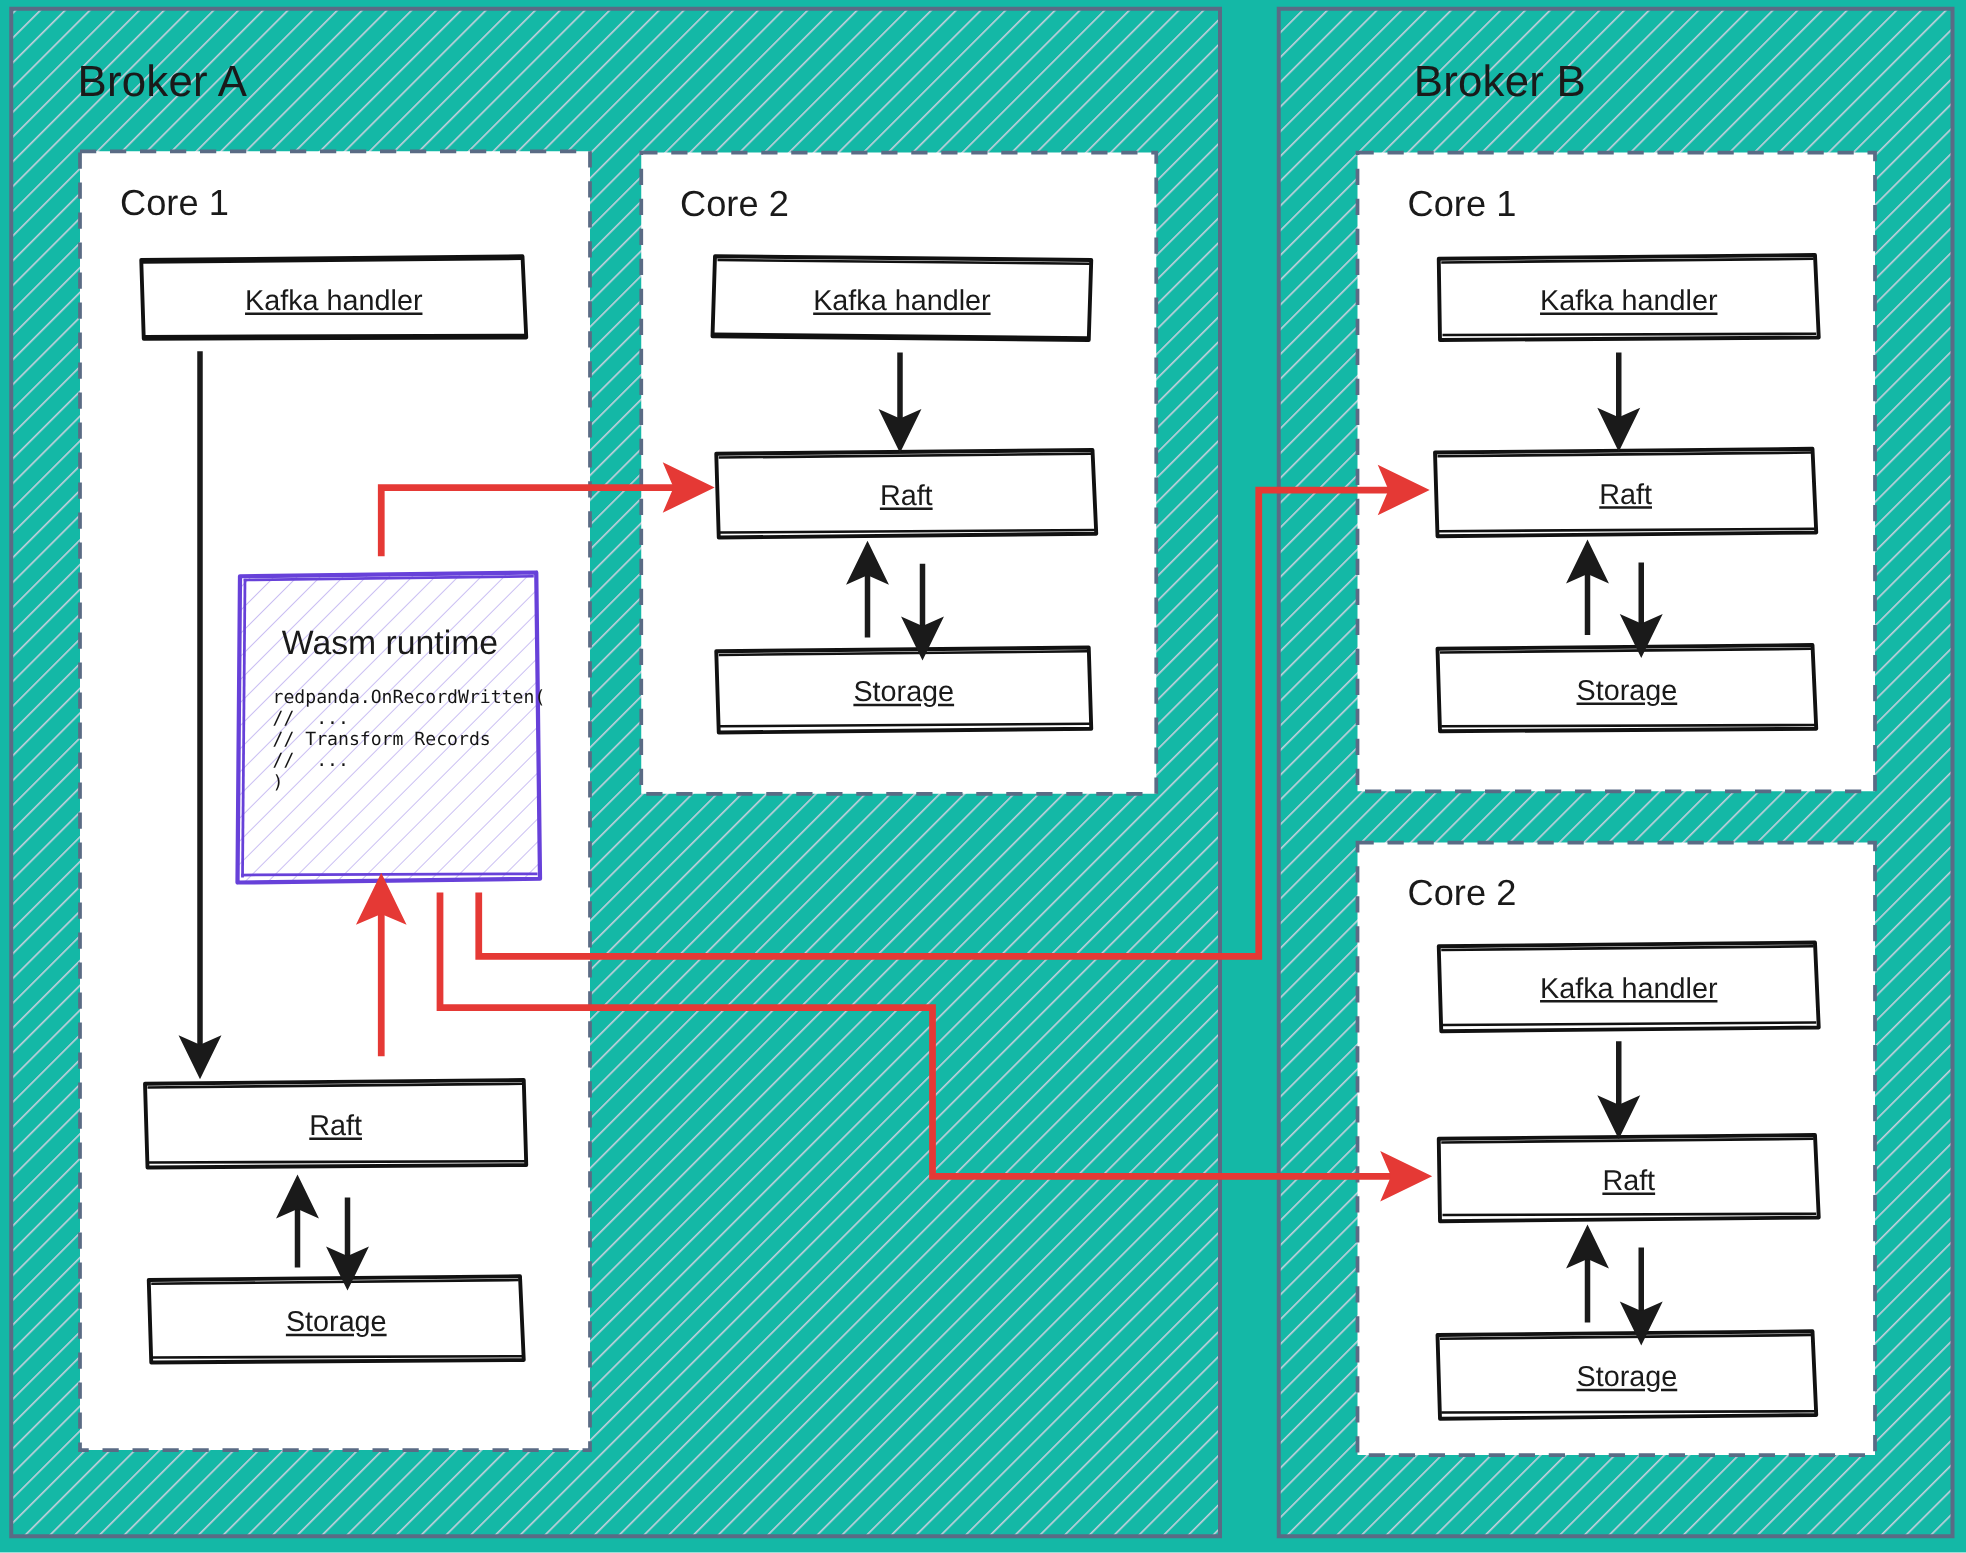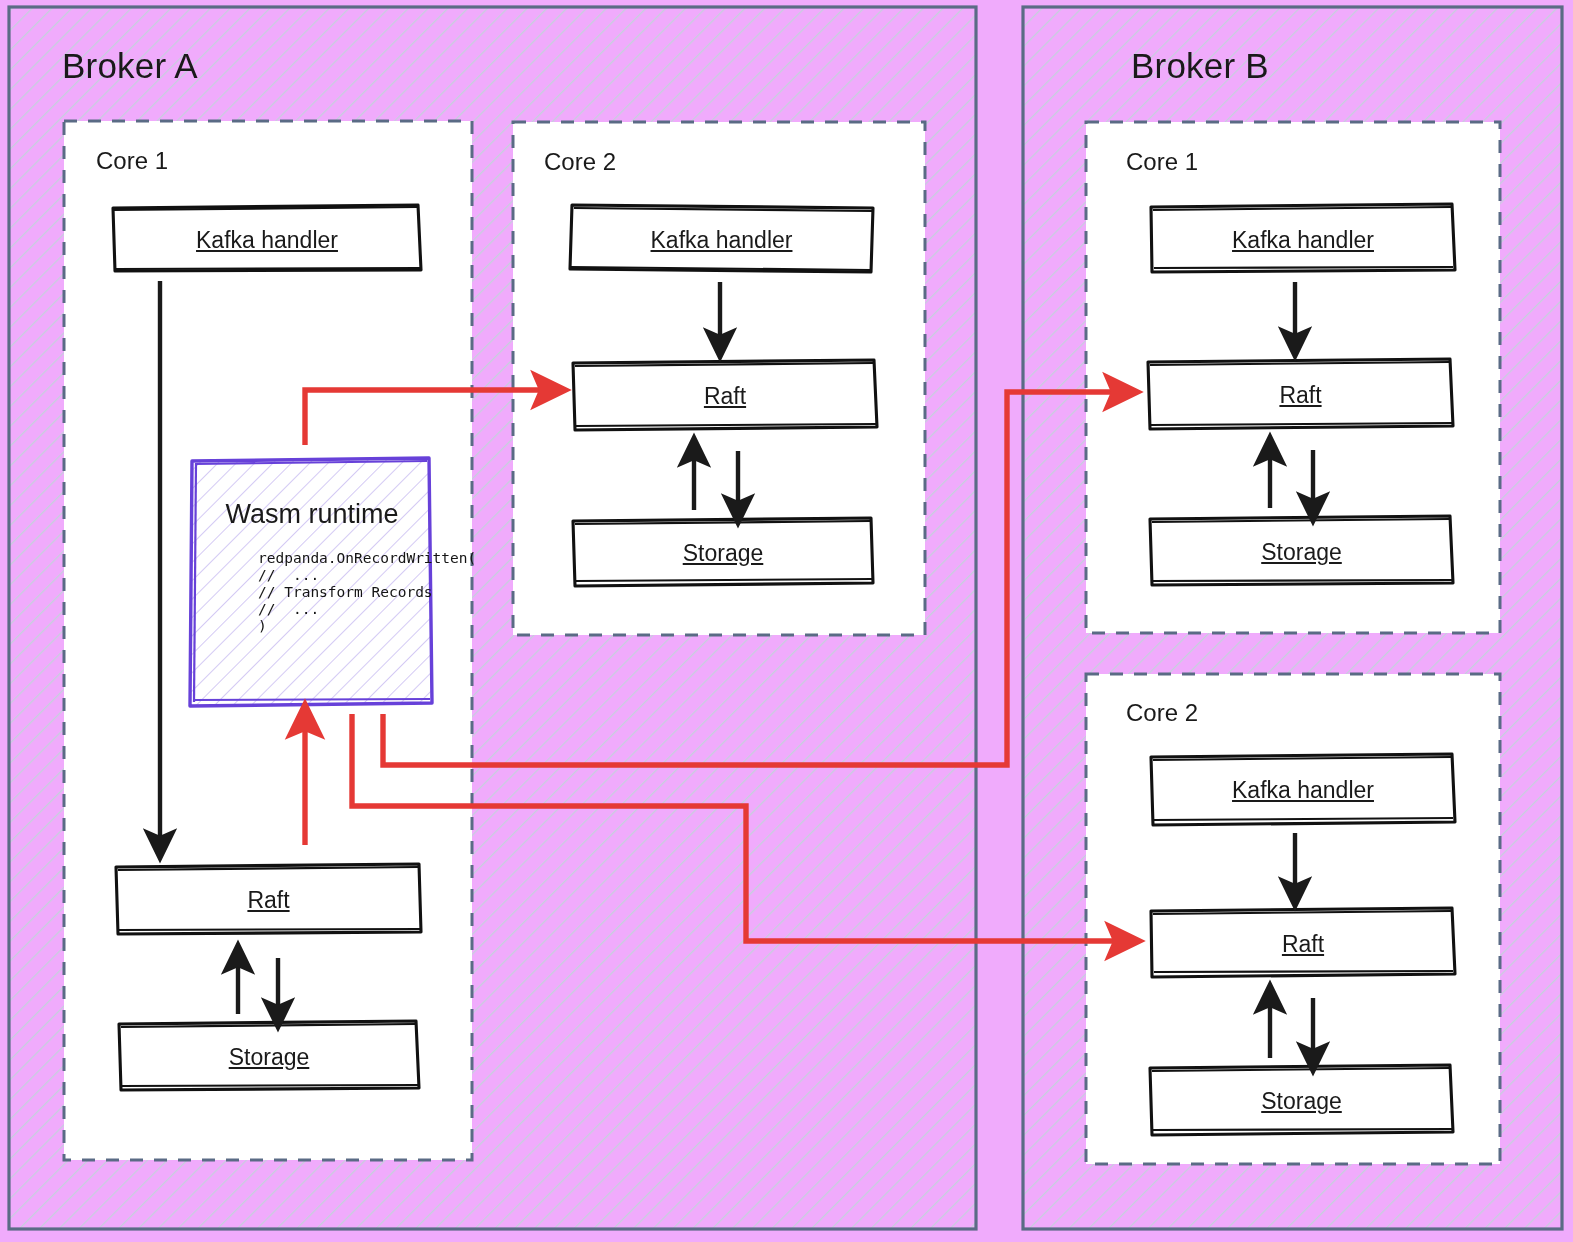--- a/index.html
+++ b/index.html
@@ -6,41 +6,41 @@
   html, body {
     margin: 0;
     padding: 0;
     background: #ffffff;
     font-family: "Liberation Sans", sans-serif;
   }
   #canvas {
     position: relative;
     width: 1573px;
     height: 1242px;
-    background: #f0abfc;
+    background: #14b8a6;
     overflow: hidden;
   }
   .svg-layer {
     position: absolute;
     top: 0; left: 0;
     width: 1573px;
     height: 1242px;
   }
   .txt {
     position: absolute;
     color: #1a1a1a;
     white-space: pre;
     pointer-events: none;
   }
   .broker-title {
     font-size: 35px;
     letter-spacing: 0.2px;
   }
   .core-title {
-    font-size: 24px;
+    font-size: 29px;
   }
   .node-label {
     font-size: 23px;
     text-align: center;
     text-decoration: underline;
   }
   .wasm-title {
     font-size: 27px;
     text-align: center;
   }
@@ -236,21 +236,21 @@
   <div class="txt core-title" style="left:96px; top:147px;">Core 1</div>
   <div class="txt core-title" style="left:544px; top:148px;">Core 2</div>
   <div class="txt core-title" style="left:1126px; top:148px;">Core 1</div>
   <div class="txt core-title" style="left:1126px; top:699px;">Core 2</div>
 
   <div class="txt node-label" style="left:113px; top:227px; width:308px;">Kafka handler</div>
   <div class="txt wasm-title" style="left:192px; top:499px; width:240px;">Wasm runtime</div>
   <div class="txt node-label" style="left:116px; top:887px; width:305px;">Raft</div>
   <div class="txt node-label" style="left:119px; top:1044px; width:300px;">Storage</div>
 
-  <div class="txt code-block" style="left:218px; top:550px;margin-left:40px;" id="wasm-code">redpanda.OnRecordWritten(
+  <div class="txt code-block" style="left:218px; top:550px;" id="wasm-code">redpanda.OnRecordWritten(
 //  ...
 // Transform Records
 //  ...
 )</div>
 
   <div class="txt node-label" style="left:570px; top:227px; width:303px;">Kafka handler</div>
   <div class="txt node-label" style="left:573px; top:383px; width:304px;">Raft</div>
   <div class="txt node-label" style="left:573px; top:540px; width:300px;">Storage</div>
 
   <div class="txt node-label" style="left:1151px; top:227px; width:304px;">Kafka handler</div>

